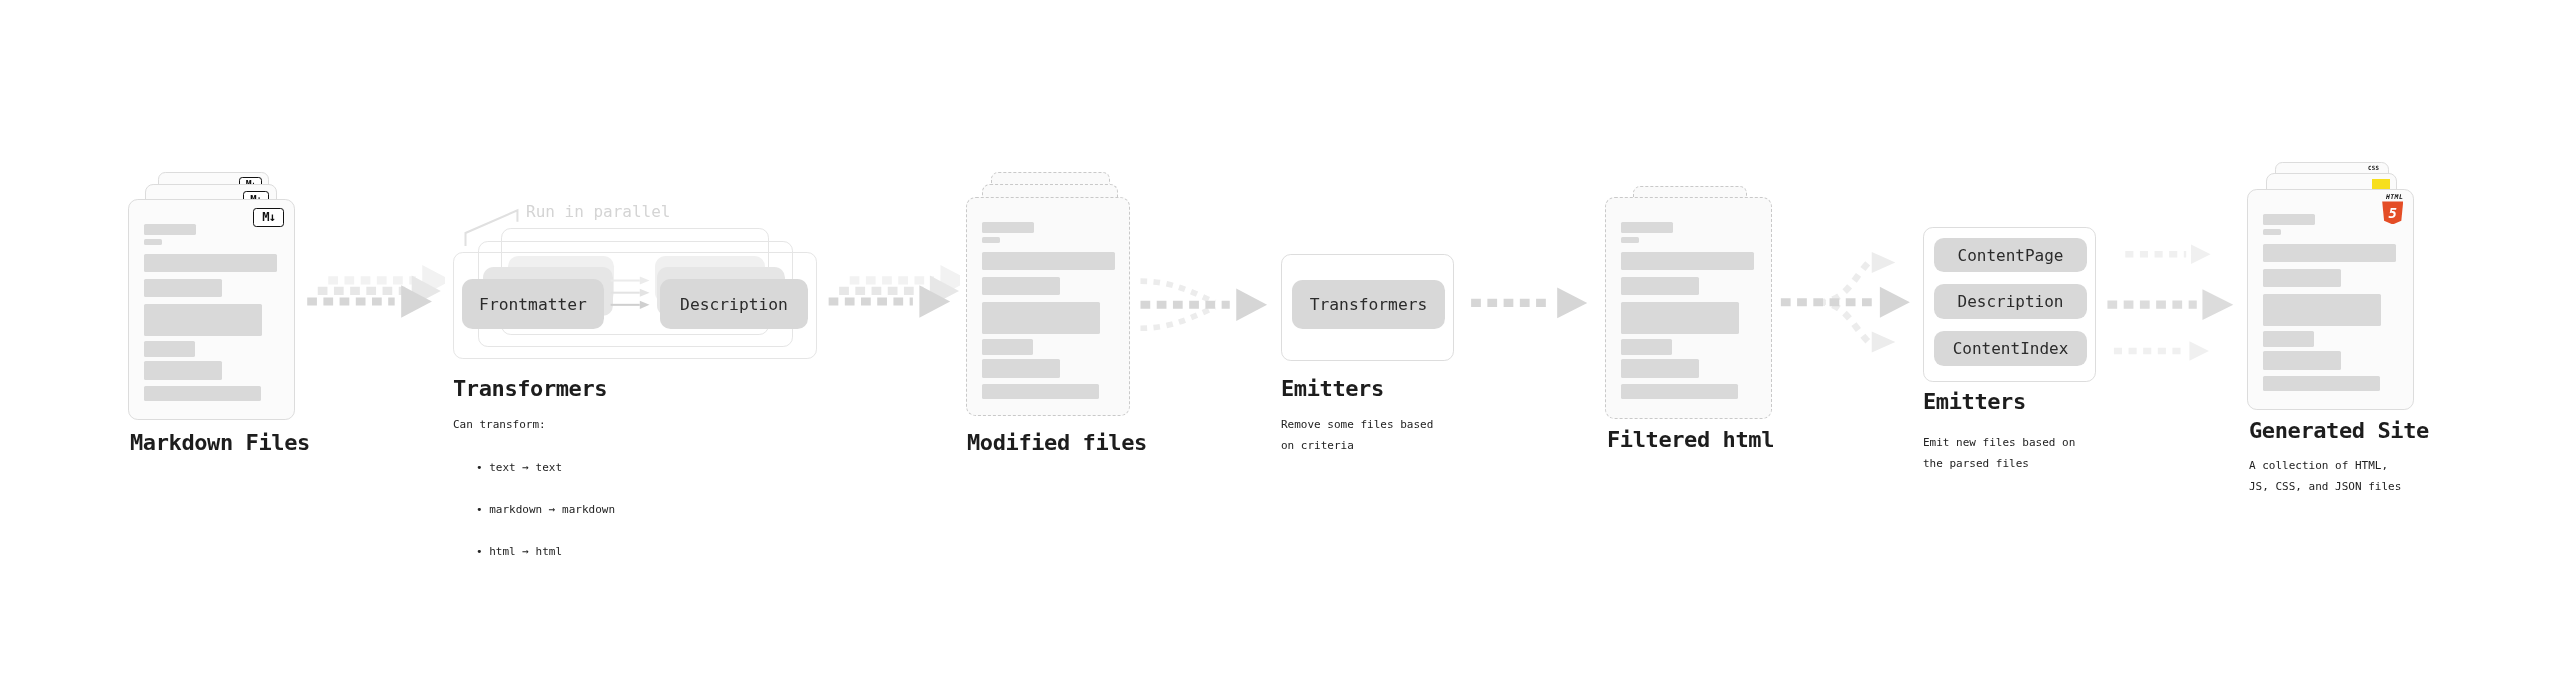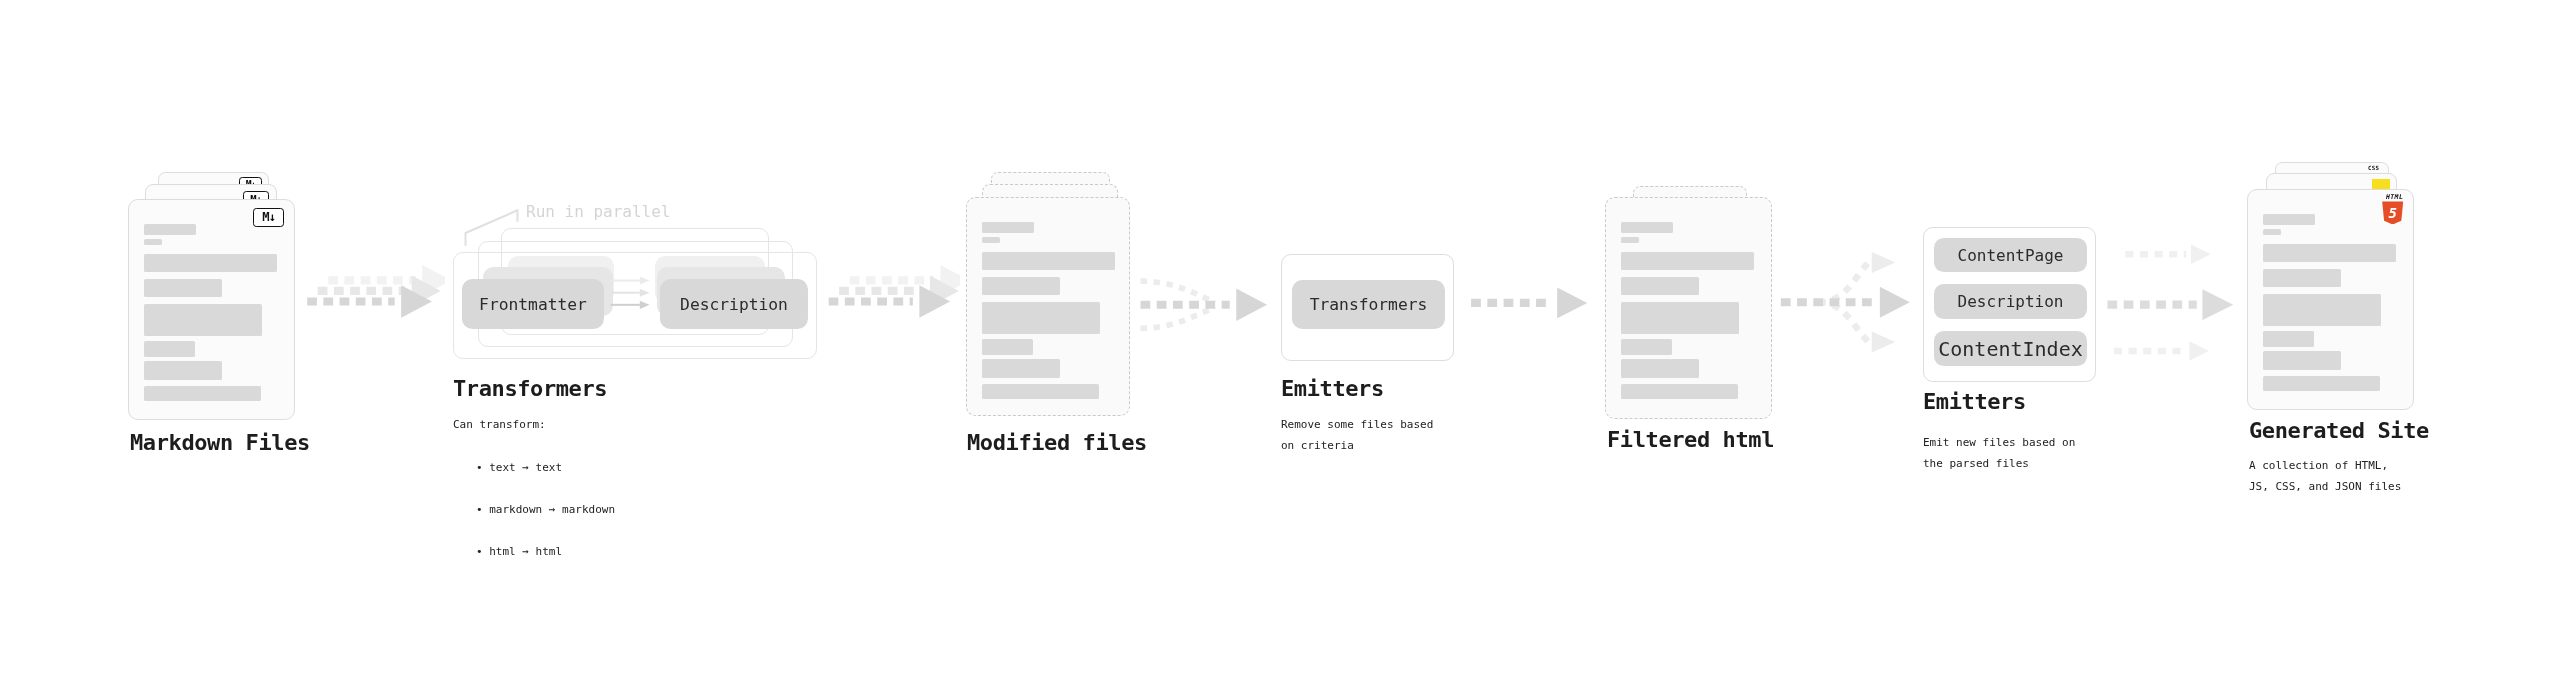--- a/index.html
+++ b/index.html
@@ -203,21 +203,21 @@
     <polygon points="128,60 128,98 165,79" fill="#d6d6d6"></polygon>
   </svg>
 
   <div class="pillbox" style="left:1923px;top:227px;width:173px;height:155px"></div>
   <div class="pill" style="left:1934px;top:238px;width:153px;height:34px;border-radius:9.8px;font-size:16px">
     <span>ContentPage</span>
   </div>
   <div class="pill" style="left:1934px;top:284px;width:153px;height:35px;border-radius:9.8px;font-size:16px">
     <span>Description</span>
   </div>
-  <div class="pill" style="left:1934px;top:331px;width:153px;height:35px;border-radius:9.8px;font-size:20px">
+  <div class="pill" style="left:1934px;top:331px;width:153px;height:35px;border-radius:9.8px;font-size:16px">
     <span>ContentIndex</span>
   </div>
   <div class="stage-label" style="left:1923px;top:389px">Emitters</div>
   <div class="stage-sub" style="left:1923px;top:432px">Emit new files based on
 the parsed files</div>
 
   <svg class="abs" style="left:2105px;top:238px" width="134" height="126" viewBox="0 0 165 155">
     <g stroke="#f0f0f0" fill="#f0f0f0">
       <line x1="25" y1="20" x2="100" y2="20" stroke-width="8" stroke-dasharray="10 8"></line>
       <polygon points="106,8 106,32 130,20" stroke="none"></polygon>

